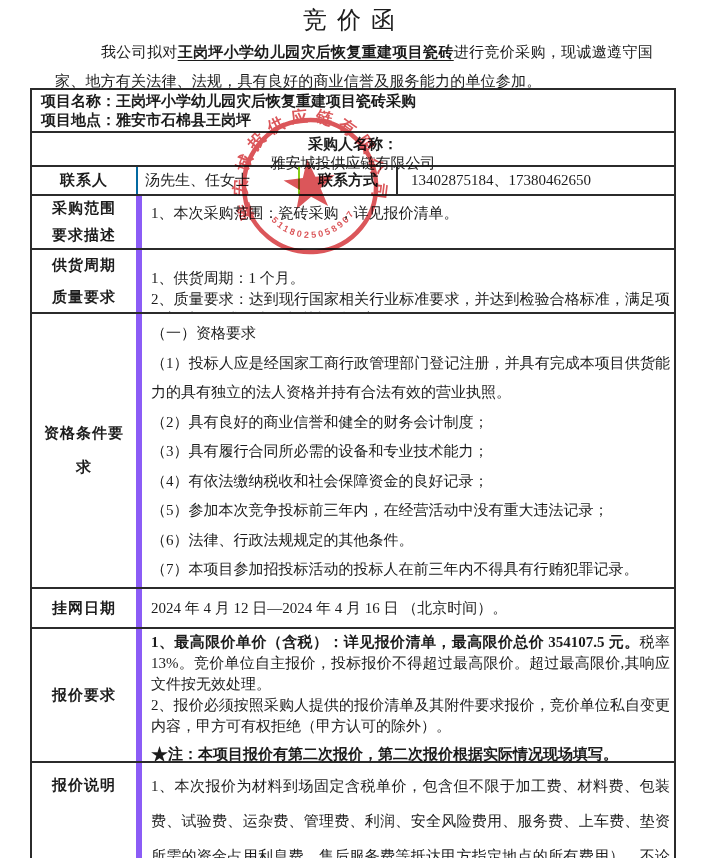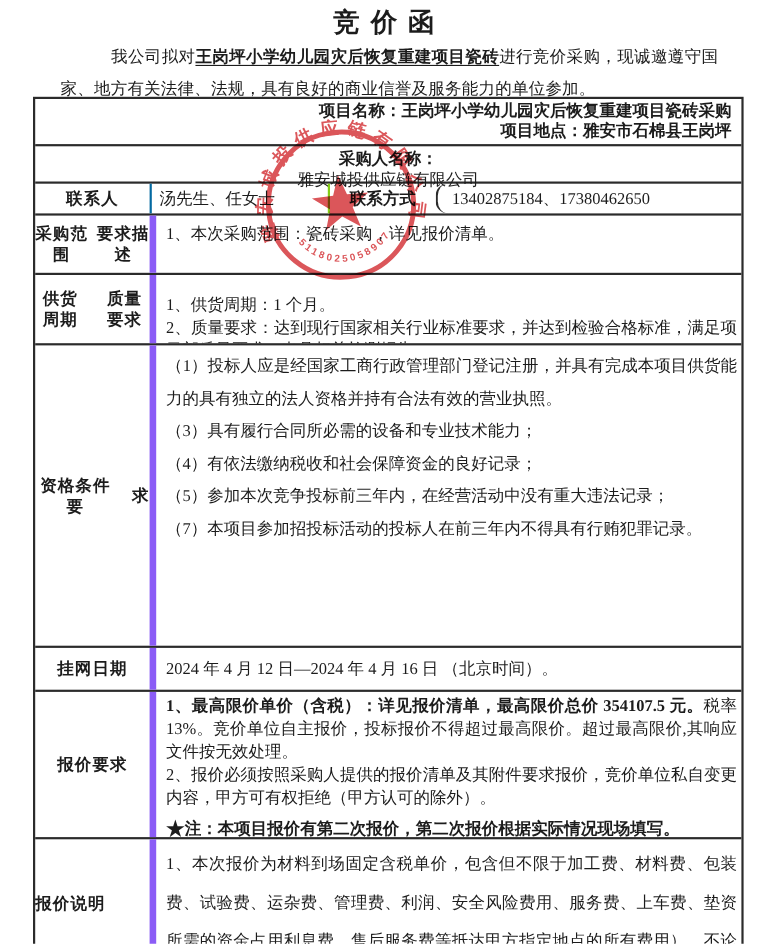--- a/index.html
+++ b/index.html
@@ -3,46 +3,46 @@
 <meta charset="utf-8">
 <style>
   html,body{margin:0;padding:0;background:#ffffff;}
   body{
     width:708px;height:858px;position:relative;overflow:hidden;
     font-family:"Liberation Serif","DejaVu Serif",serif;
     color:#1c1c1c;
   }
   .title{
     position:absolute;top:4px;left:0;width:100%;text-align:center;
-    font-size:24px;font-weight:bold;letter-spacing:10px;
+    font-size:24px;font-weight:normal;letter-spacing:10px;
   }
   .intro{
     position:absolute;top:38px;left:55px;width:598px;
     font-size:15px;line-height:29px;text-align:justify;letter-spacing:.2px;
   }
   .intro p{margin:0;text-indent:46px;}
   .u{font-weight:bold;text-decoration:underline;text-underline-offset:3px;}
-  .b{font-weight:bold;text-align:right;}
+  .b{font-weight:bold;}
 
   .tbl{
     position:absolute;left:30px;top:88px;width:646px;
     border:2px solid #2b2b2b;box-sizing:border-box;background:transparent;
   }
   .row{display:flex;box-sizing:border-box;border-top:2px solid #2b2b2b;}
   .row:first-child{border-top:none;}
   .rA{height:41px}.rB{height:34px}.rC{height:29px}.rD{height:54px}.rE{height:64px}
   .rF{height:275px}.rG{height:40px}.rH{height:134px}.rI{height:106px}
 
   .full{flex:1;box-sizing:border-box;padding:2px 9px;font-size:15px;}
   .full p{margin:0;line-height:19px;}
   .vcenter{display:flex;align-items:center;flex-direction:column;}
 
   .lbl{
     width:104px;flex-shrink:0;box-sizing:border-box;
-    display:flex;flex-direction:row;align-items:center;justify-content:center;
+    display:flex;flex-direction:column;align-items:center;justify-content:center;
     font-weight:bold;font-size:15px;gap:8px;letter-spacing:1px;text-align:center;
   }
   .rE .lbl{gap:13px}
   .rF .lbl{gap:15px}
   .rI .lbl{justify-content:flex-start;padding-top:13px;}
 
   .ct{
     flex:1;box-sizing:border-box;border-left:6px solid #8b5cf6;
     padding:0 4px 0 9px;font-size:15px;text-align:justify;overflow:hidden;
   }
@@ -56,21 +56,21 @@
   .rH .ct p{line-height:21px;}
   .rH .note{margin-top:7px;font-weight:bold;}
   .rH .star{font-size:19px;font-weight:bold;vertical-align:-2px;letter-spacing:0;}
   .rI .ct{padding-top:6px;line-height:35px;}
 
   
   .cc{box-sizing:border-box;display:flex;align-items:center;font-size:15px;}
   .c-label{width:104px;flex-shrink:0;justify-content:center;font-weight:bold;letter-spacing:1px;}
   .c-person{width:162px;flex-shrink:0;border-left:2px solid #0369a1;padding-left:7px;}
   .c-mlabel{width:98px;flex-shrink:0;border-left:2px solid #84cc16;justify-content:center;font-weight:bold;}
-  .c-phone{flex:1;border-left:2px solid #2b2b2b;padding-left:13px;border-radius:11px;}
+  .c-phone{flex:1;border-left:2px solid #2b2b2b;padding-left:13px;}
 
   
   .seal{
     position:absolute;left:222px;top:98px;width:176px;height:176px;
     transform:rotate(-6deg);opacity:.86;mix-blend-mode:multiply;pointer-events:none;
   }
   .seal text{font-family:"Liberation Sans","DejaVu Sans",sans-serif;}
   .seal .arc-name{font-size:16.5px;font-weight:bold;letter-spacing:6.5px;}
   .seal .arc-num{font-size:9px;font-weight:bold;letter-spacing:2.6px;}
 </style>
@@ -126,24 +126,27 @@
       <p>2、质量要求：达到现行国家相关行业标准要求，并达到检验合格标准，满足项目部质量要求。出具相关检测报告。</p>
     </div>
   </div>
 
   <div class="row rF">
     <div class="lbl">
       <span>资格条件要</span>
       <span>求</span>
     </div>
     <div class="ct">
+      <p>（一）资格要求</p>
       <p>（1）投标人应是经国家工商行政管理部门登记注册，并具有完成本项目供货能力的具有独立的法人资格并持有合法有效的营业执照。</p>
+      <p>（2）具有良好的商业信誉和健全的财务会计制度；</p>
       <p>（3）具有履行合同所必需的设备和专业技术能力；</p>
       <p>（4）有依法缴纳税收和社会保障资金的良好记录；</p>
       <p>（5）参加本次竞争投标前三年内，在经营活动中没有重大违法记录；</p>
+      <p>（6）法律、行政法规规定的其他条件。</p>
       <p>（7）本项目参加招投标活动的投标人在前三年内不得具有行贿犯罪记录。</p>
     </div>
   </div>
 
   <div class="row rG">
     <div class="lbl">挂网日期</div>
     <div class="ct">
       <span>2024 年 4 月 12 日—2024 年 4 月 16 日 （北京时间）。</span>
     </div>
   </div>

